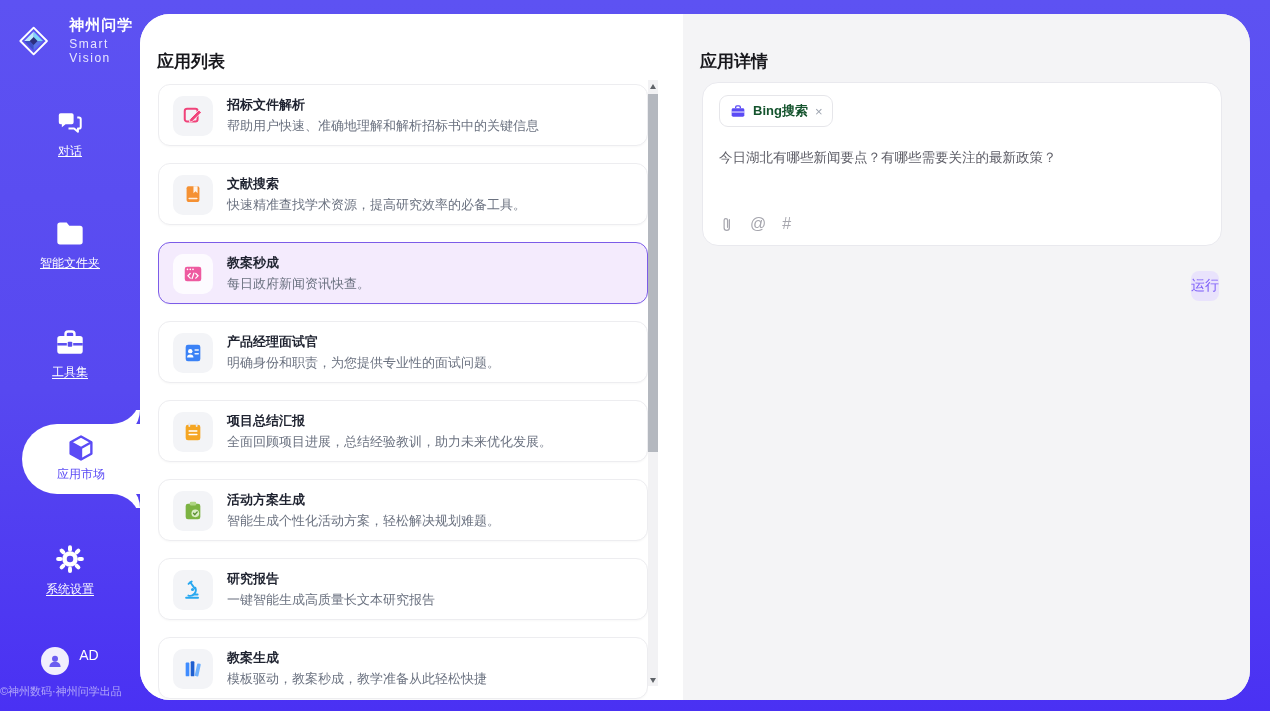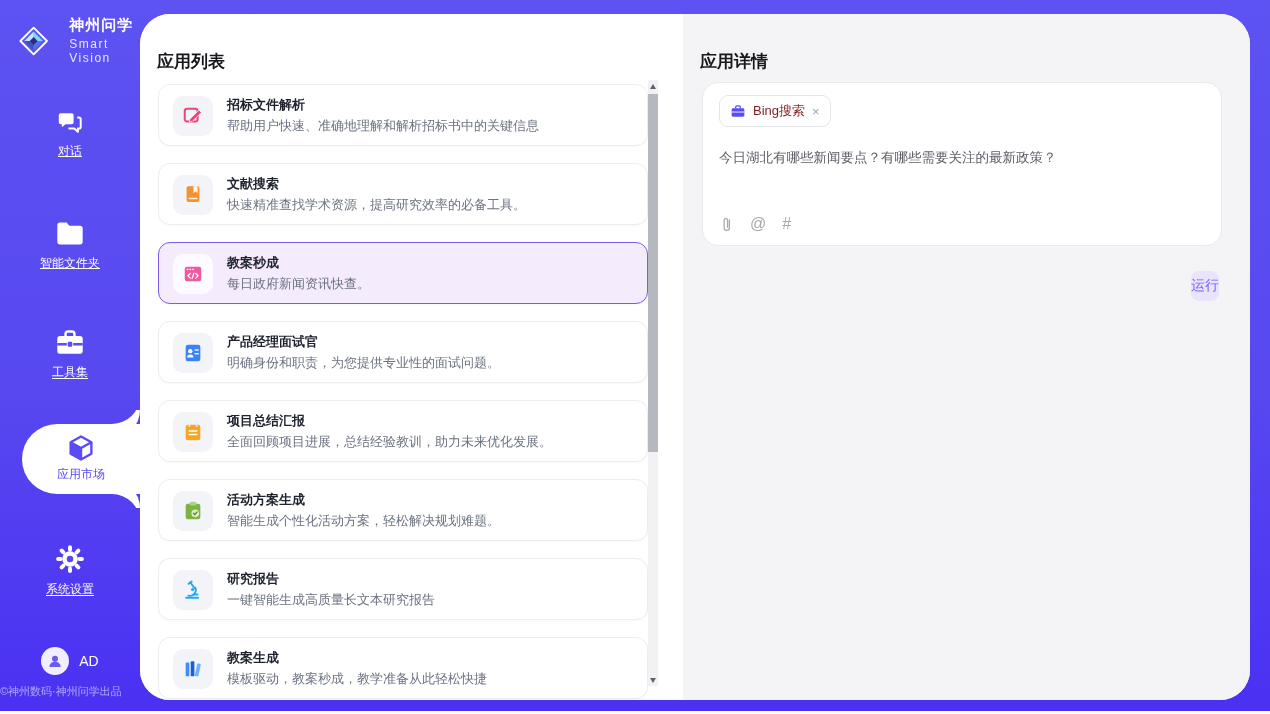--- a/index.html
+++ b/index.html
@@ -21,21 +21,21 @@
 
   .nav-active { position:absolute; left:22px; top:424px; width:118px; height:70px;
                 background:#ffffff; border-radius:35px 0 0 35px; text-align:center; }
   .nav-active::before { content:""; position:absolute; right:0; top:-28px; width:28px; height:28px;
                 background:transparent; border-bottom-right-radius:28px; box-shadow:0 14px 0 0 #ffffff; }
   .nav-active::after { content:""; position:absolute; right:0; bottom:-28px; width:28px; height:28px;
                 background:transparent; border-top-right-radius:28px; box-shadow:0 -14px 0 0 #ffffff; }
   .nav-active .nicon { display:block; margin:8px auto 0; }
   .nav-active .nlabel { display:block; margin-top:2px; color:#5b4bf5; font-size:12px; }
 
-  .user-row { position:absolute; left:0; bottom:36px; width:140px; display:flex; align-items:center; justify-content:center; gap:10px; }
+  .user-row { position:absolute; left:0; bottom:36px; width:140px; display:flex; justify-content:center; gap:10px; }
   .avatar { width:28px; height:28px; border-radius:50%; background:#f1effd; display:flex; align-items:center; justify-content:center; }
   .user-label { color:#fff; font-size:14px; }
   .copyright { position:absolute; left:0; bottom:12px; width:140px; text-align:left;
                color:rgba(255,255,255,0.55); font-size:11px; white-space:nowrap; }
 
   
   .content { position:absolute; left:140px; top:14px; right:20px; bottom:11px;
              background:#f4f4f6; border-radius:30px; overflow:hidden; }
 
   
@@ -59,21 +59,21 @@
   .tri-up { width:0; height:0; border-left:3.5px solid transparent; border-right:3.5px solid transparent; border-bottom:5px solid #5f6368; }
   .tri-down { width:0; height:0; border-left:3.5px solid transparent; border-right:3.5px solid transparent; border-top:5px solid #5f6368; }
   .sb-thumb { position:absolute; left:0; top:14px; width:10px; height:358px; background:#b4b8bf; }
 
   
   .detail-panel { position:absolute; left:543px; top:0; right:0; height:100%; background:#f4f4f6; }
   .detail-card { position:absolute; left:19px; top:68px; width:520px; height:164px; background:#ffffff;
                  border:1px solid #e9e9ee; border-radius:16px; }
   .tool-tag { position:absolute; left:16px; top:12px; height:32px; display:inline-flex; align-items:center;
               gap:7px; padding:0 10px; border:1px solid #e6e6ea; border-radius:9px; background:#fff; cursor:pointer; }
-  .tool-tag .tag-label { font-size:13px; color:#7f1d1d; }
+  .tool-tag .tag-label { font-size:13px; color:#14532d;font-weight:bold; }
   .tool-tag .tag-close { font-size:13px; color:#9ca3af; cursor:pointer; }
   .query-text { position:absolute; left:16px; top:66px; font-size:13.5px; color:#5d5d66; }
   .attach-row { position:absolute; left:16px; bottom:12px; display:flex; align-items:center; gap:16px; color:#a6a6ae; }
   .attach-row .glyph { font-size:16px; color:#a6a6ae; cursor:pointer; }
   .run-btn { position:absolute; right:31px; top:257px; width:28px; height:30px; border:none; border-radius:8px;
              background:#e9e3fc; color:#7d5ef8; font-size:14px; font-family:inherit; cursor:pointer; }
 </style>
 </head>
 <body>
 

